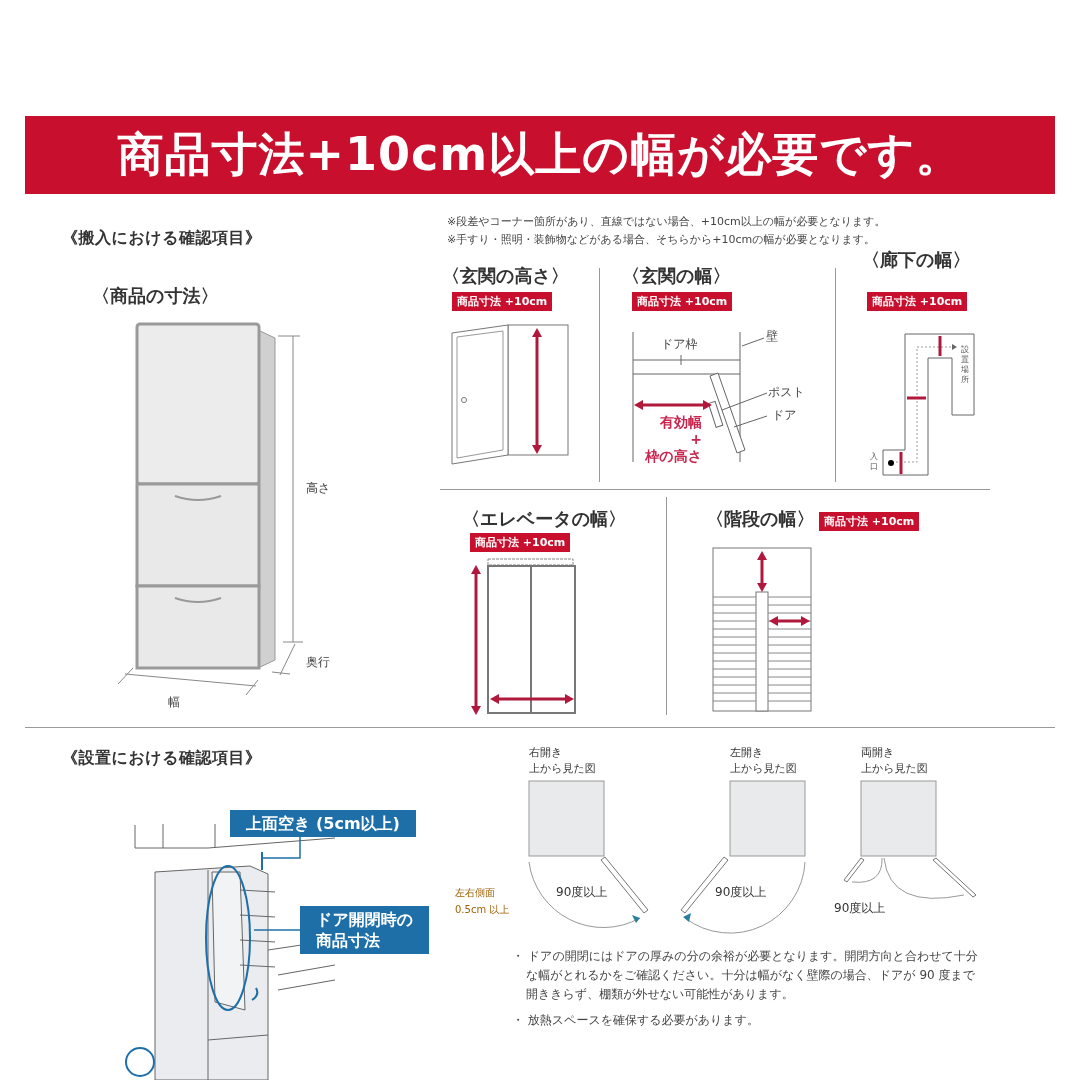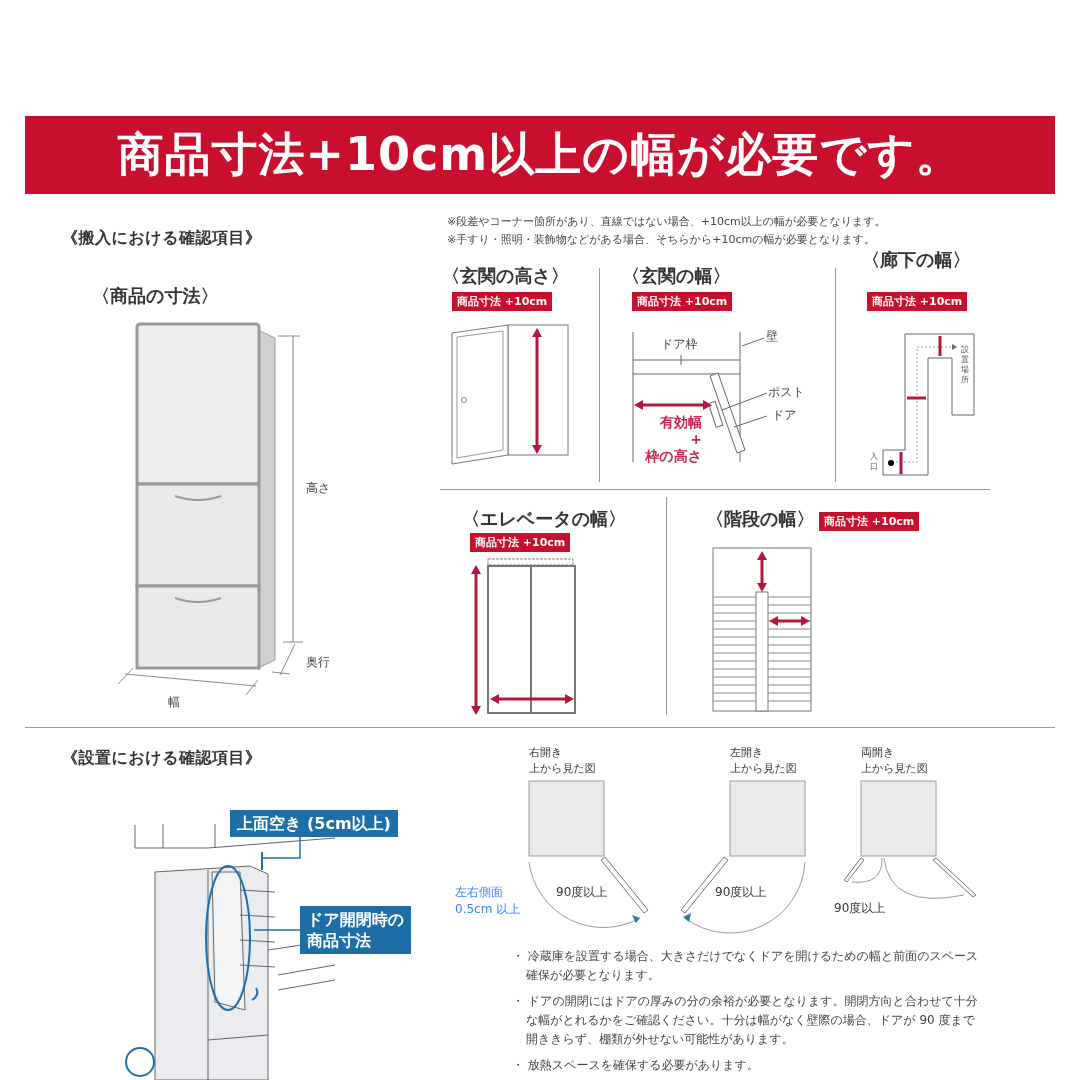--- a/index.html
+++ b/index.html
@@ -4,21 +4,21 @@
 <style>
   html,body{margin:0;padding:0;background:#fff;}
   body{width:1080px;height:1080px;position:relative;overflow:hidden;font-family:"DejaVu Sans","Liberation Sans",sans-serif;color:#333;}
   .abs{position:absolute;}
   .banner{left:25px;top:116px;width:1030px;height:78px;background:#c8102e;color:#fff;font-weight:bold;font-size:46px;display:flex;align-items:center;justify-content:center;letter-spacing:1px;}
   .sec-title{font-size:16px;color:#333;font-weight:bold;letter-spacing:0.5px;}
   .sub-title{font-size:18px;color:#333;font-weight:bold;}
   .note{font-size:11px;color:#444;line-height:18px;}
   .tag{background:#c8102e;color:#fff;font-size:11px;font-weight:bold;padding:2px 5px;white-space:nowrap;}
   .small{font-size:12px;color:#444;}
-  .bluebox{background:#1e6fa8;color:#fff;font-weight:bold;font-size:16px;padding:3px 7px;line-height:21px;}
+  .bluebox{background:#1e6fa8;color:#fff;font-weight:bold;font-size:16px;padding:3px 16px;line-height:21px;}
   .bullets{font-size:12px;color:#444;line-height:19px;}
   .bullets p{margin:0 0 7px 0;padding-left:14px;text-indent:-14px;}
   .divider{background:#999;}
   svg{position:absolute;overflow:visible;}
 </style>
 </head>
 <body>
 
 <div class="abs banner">
     <span>商品寸法+10cm以上の幅が必要です。</span>
@@ -223,22 +223,21 @@
   <polygon points="683,917 691,913 689,922" fill="#2a7ea0"></polygon>
   <rect x="861" y="781" width="75" height="75" fill="#e8eaeb" stroke="#999"></rect>
   <polygon points="861,858 864,860 847,882 844,880" fill="#fff" stroke="#777"></polygon>
   <polygon points="936,858 933,860 973,897 976,895" fill="#fff" stroke="#777"></polygon>
   <path d="M882,858 Q883,885 852,882" fill="none" stroke="#999"></path>
   <path d="M884,858 Q890,910 964,895" fill="none" stroke="#999"></path>
 </svg>
 <div class="abs" style="left:556px;top:884px;font-size:12px;color:#333;">90度以上</div>
 <div class="abs" style="left:715px;top:884px;font-size:12px;color:#333;">90度以上</div>
 <div class="abs" style="left:834px;top:900px;font-size:12px;color:#333;">90度以上</div>
-<div class="abs" style="left:455px;top:884px;font-size:12px;line-height:17px;color:#3b82f6;">
+<div class="abs" style="left:455px;top:884px;font-size:10px;line-height:17px;color:#a16207;">
   <div>左右側面</div>
   <div>0.5cm 以上</div>
 </div>
 
 <div class="abs bullets" style="left:512px;top:947px;width:470px;">
-  <p>・ 冷蔵庫を設置する場合、大きさだけでなくドアを開けるための幅と前面のスペース確保が必要となります。</p>
   <p>・ ドアの開閉にはドアの厚みの分の余裕が必要となります。開閉方向と合わせて十分な幅がとれるかをご確認ください。十分は幅がなく壁際の場合、ドアが 90 度まで開ききらず、棚類が外せない可能性があります。</p>
   <p>・ 放熱スペースを確保する必要があります。</p>
 </div>
 
 </body></html>

